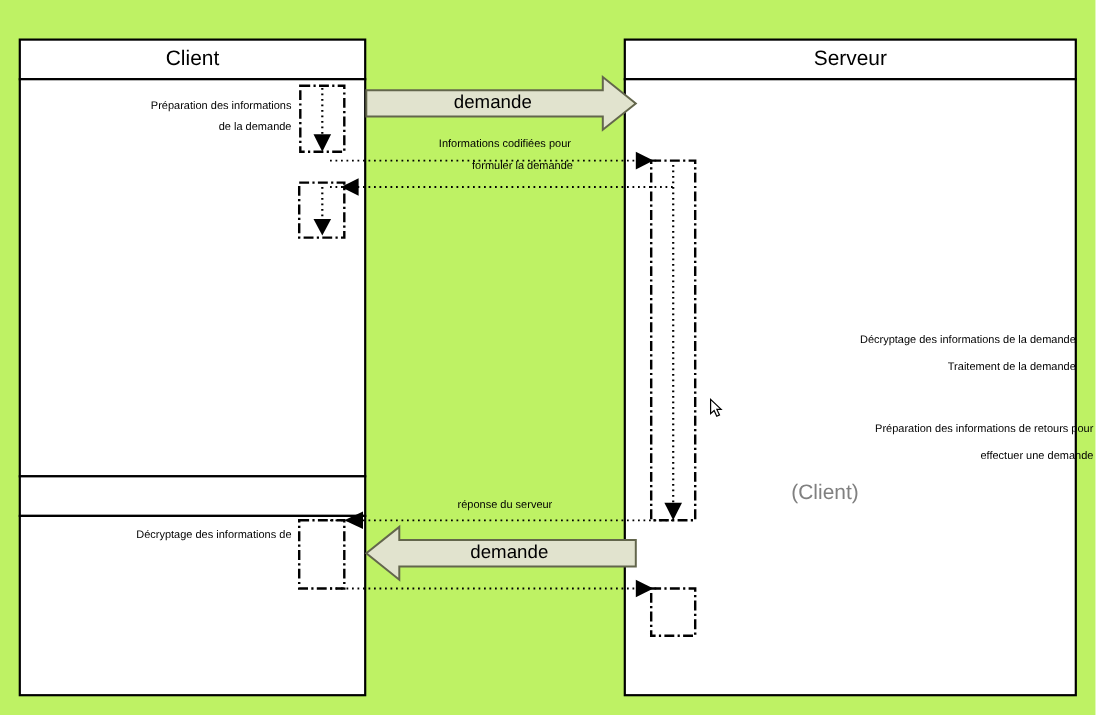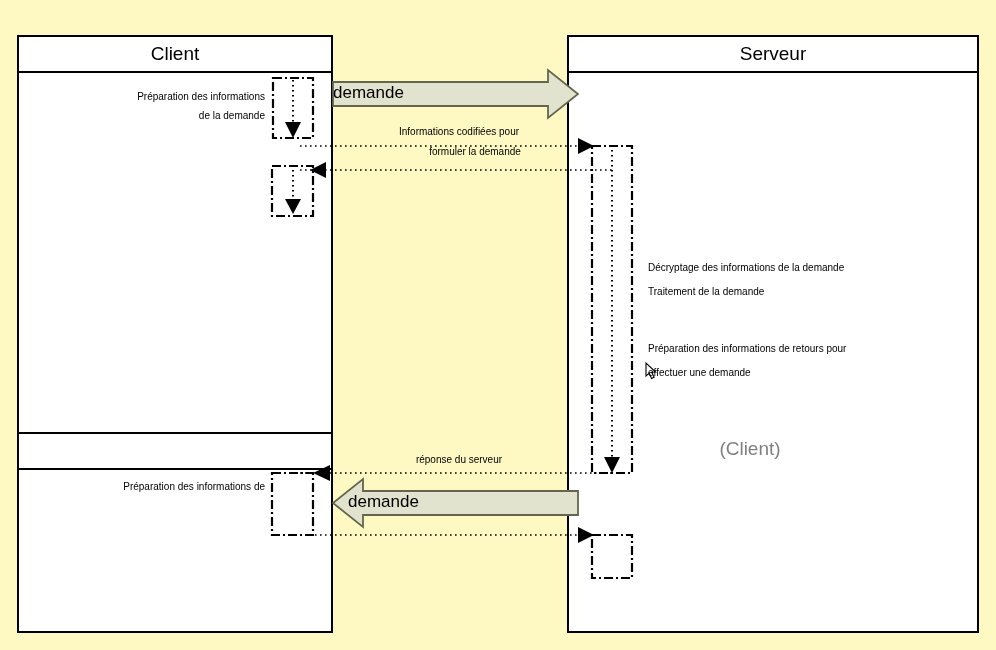--- a/index.html
+++ b/index.html
@@ -1,26 +1,26 @@
 <!DOCTYPE html>
 <html><head>
 <meta charset="utf-8">
 <style>
   html,body{margin:0;padding:0;background:#ffffff;}
   body{width:996px;height:650px;font-family:"Liberation Sans","DejaVu Sans",sans-serif;color:#000;}
-  #stage{position:relative;width:996px;height:650px;overflow:hidden;background:#fef9c3;}
+  #stage{position:relative;width:996px;height:650px;overflow:hidden;background:#bef264;}
   svg.layer{position:absolute;left:0;top:0;width:996px;height:650px;}
   .txt{position:absolute;font-family:"Liberation Sans","DejaVu Sans",sans-serif;color:#000;line-height:1.18;}
   .lane-title{font-size:19px;text-align:center;color:#000;}
   .lane-ghost{font-size:19px;text-align:center;color:#808080;}
   .note{font-size:10px;}
   .note-r{text-align:right;}
   .note-c{text-align:center;}
-  .note-l{text-align:left;}
-  .arrow-label{position:absolute;font-size:17px;color:#000;}
+  .note-l{text-align:right;margin-top:42px;}
+  .arrow-label{position:absolute;font-size:17px;text-align:center;color:#000;}
 </style>
 </head>
 <body>
 
 <div id="stage">
 
   <svg class="layer" viewBox="0 0 996 650">
     <defs>
       
     </defs>
@@ -88,21 +88,21 @@
   </svg>
 
   <div class="txt lane-title" style="left:18px;top:43px;width:314px;">Client</div>
   <div class="txt lane-title" style="left:568px;top:43px;width:410px;">Serveur</div>
 
   <div class="txt lane-ghost" style="left:600px;top:438px;width:300px;">(Client)</div>
 
   <div class="txt note note-r" style="left:40px;top:91px;width:225px;">Préparation des  informations</div>
   <div class="txt note note-r" style="left:40px;top:110px;width:225px;">de la demande</div>
 
-  <div class="txt note note-r" style="left:26px;top:481px;width:239px;">Préparation des informations de</div>
+  <div class="txt note note-r" style="left:26px;top:481px;width:239px;">Décryptage des informations de</div>
 
   <div class="txt note note-c" style="left:340px;top:126px;width:238px;">Informations codifiées pour</div>
   <div class="txt note note-c" style="left:356px;top:146px;width:238px;">formuler la demande</div>
 
   <div class="txt note note-c" style="left:340px;top:454px;width:238px;">réponse du serveur</div>
 
   <div class="arrow-label" style="left:333px;top:83px;width:230px;">demande</div>
   <div class="arrow-label" style="left:348px;top:492px;width:230px;">demande</div>
 
   <div class="txt note note-l" style="left:648px;top:262px;width:330px;">Décryptage des informations de la demande</div>

